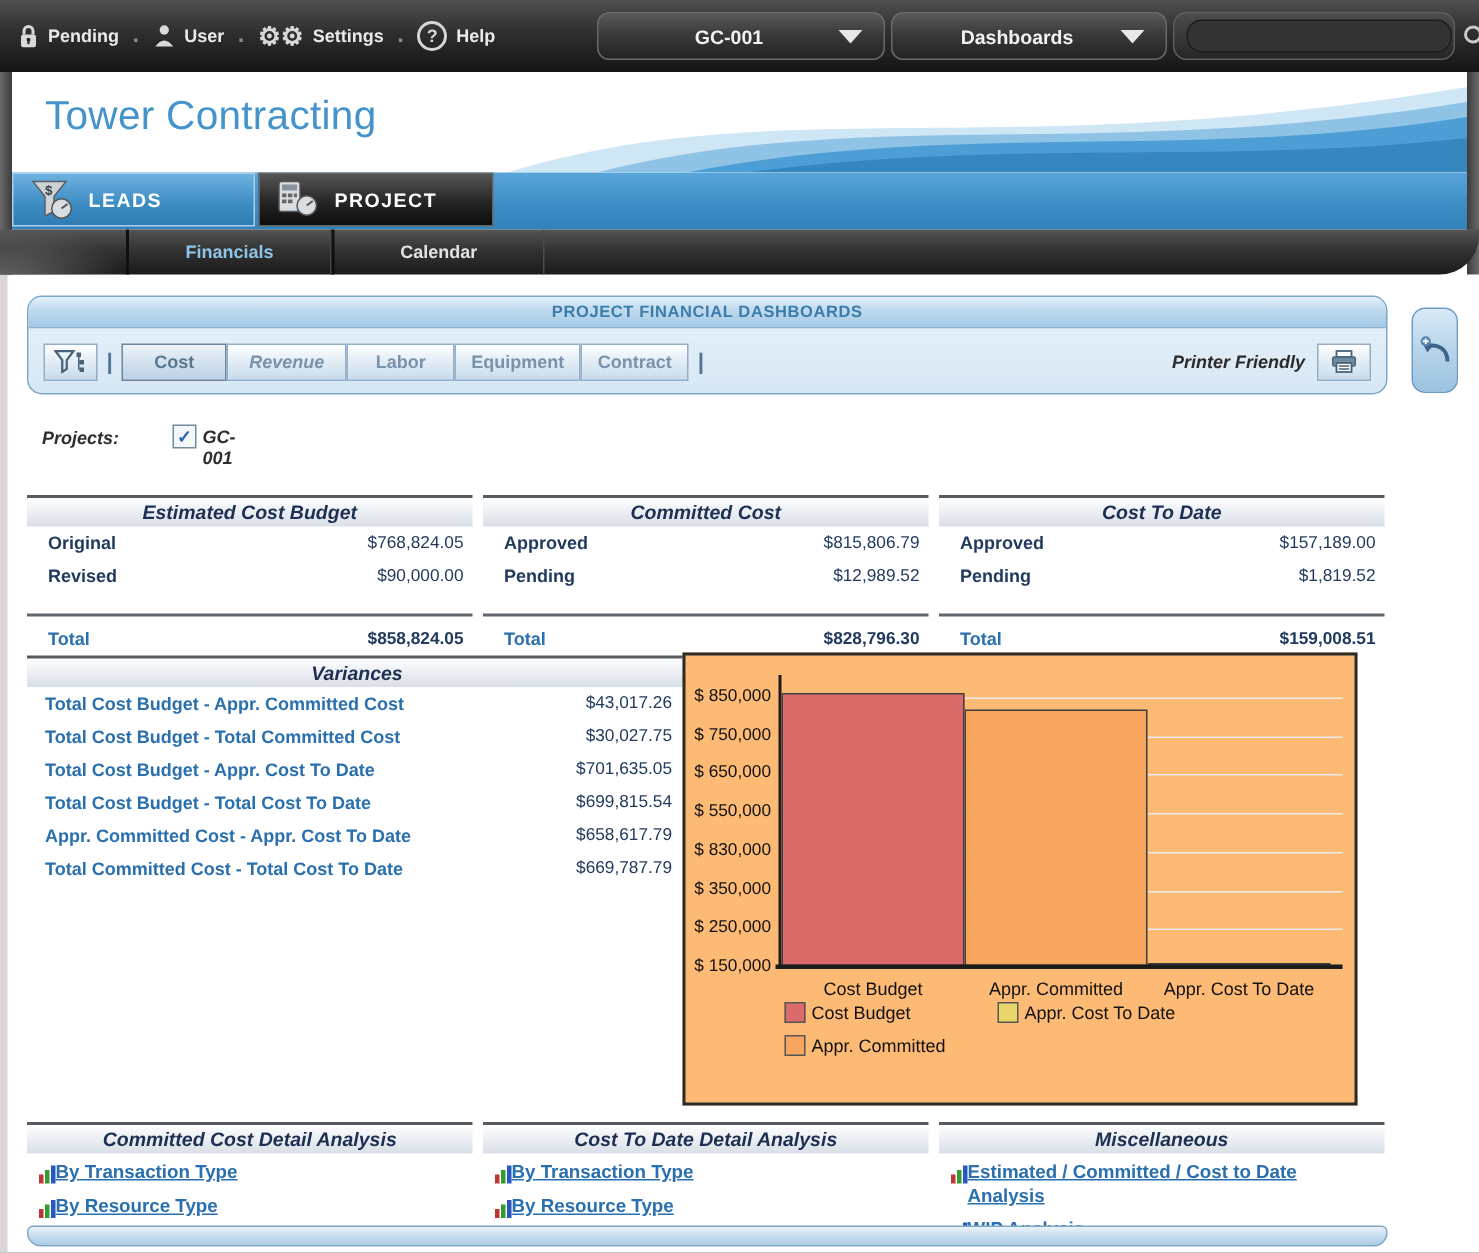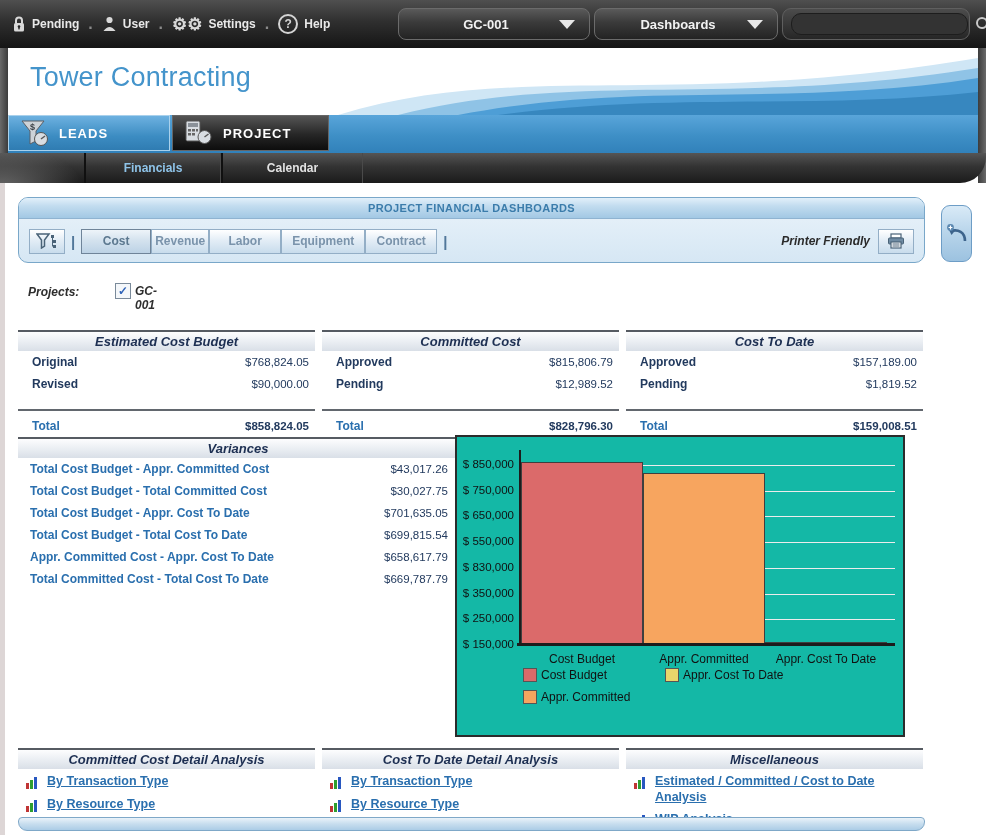--- a/index.html
+++ b/index.html
@@ -84,31 +84,31 @@
     margin-top:14px;padding:8px 6px 0 14px;}
   .total-label{font-size:12px;font-weight:bold;color:#2a6fae;}
   .total-value{font-size:11.5px;font-weight:bold;color:#223a5e;}
   
   #variances{position:absolute;left:18px;top:437px;width:440px;}
   #variances .col-h{width:440px;}
   .var-row{display:flex;justify-content:space-between;align-items:center;height:22px;padding:0 10px 0 12px;width:418px;}
   .var-label{font-size:12px;font-weight:bold;color:#2a6fae;}
   .var-value{font-size:11.5px;color:#223a5e;}
   
-  #chart{position:absolute;left:455px;top:435px;width:450px;height:302px;border:2px solid #2b2b2b;background:#14b8a6;box-sizing:border-box;text-decoration:underline;}
+  #chart{position:absolute;left:455px;top:435px;width:450px;height:302px;border:2px solid #2b2b2b;background:#fdba74;box-sizing:border-box;text-decoration:underline;}
   .ytick{position:absolute;width:55px;text-align:right;font-size:11.5px;color:#111;}
   .gridline{position:absolute;height:1px;background:#ececec;}
   .bar{position:absolute;border:1.5px solid #3f3f3f;box-sizing:border-box;}
   .xlabel{position:absolute;font-size:12px;color:#111;text-align:center;width:130px;}
   .lg-item{position:absolute;display:flex;align-items:center;gap:4px;font-size:12px;color:#111;}
   .lg-sq{width:14px;height:14px;border:1px solid #555;box-sizing:border-box;}
   #yaxis{position:absolute;background:#1c1c1c;}
   #xaxis{position:absolute;background:#1c1c1c;}
   
-  .detail-link{display:flex;align-items:flex-start;gap:10px;margin:5px 0 7px 8px;cursor:pointer;}
+  .detail-link{display:flex;align-items:flex-start;margin:5px 0 7px 8px;cursor:pointer;}
   .detail-link .txt{font-size:12.5px;font-weight:bold;color:#2a6fae;text-decoration:underline;max-width:250px;line-height:1.25;}
   .mini-chart{display:flex;align-items:flex-end;gap:1px;height:14px;margin-top:1px;flex:0 0 auto;}
   .mini-chart i{display:block;width:3px;}
   .mini-chart i:nth-child(1){height:6px;background:#c03535;}
   .mini-chart i:nth-child(2){height:9px;background:#2f9e2f;}
   .mini-chart i:nth-child(3){height:12px;background:#2857c0;}
   #footer-bar{position:absolute;left:18px;top:817px;width:907px;height:14px;border:1px solid #7fa8c8;border-radius:4px 4px 9px 9px;
     background:linear-gradient(180deg,#eaf3fa 0%,#cadfEF 45%,#abccE6 100%);box-sizing:border-box;}
 </style>
 </head>
@@ -216,21 +216,21 @@
         <svg width="22" height="16" viewBox="0 0 22 16">
           <polygon points="1,1 13,1 8.5,7 8.5,13 5.5,15 5.5,7" fill="none" stroke="#4a6378" stroke-width="1.5"></polygon>
           <rect x="15" y="2" width="3" height="3" fill="#4a6378"></rect>
             <rect x="17" y="7" width="3" height="3" fill="#4a6378"></rect>
             <rect x="17" y="12" width="3" height="3" fill="#4a6378"></rect>
           <path d="M16.5 3.5 v10 M16.5 8.5 h1" stroke="#4a6378" stroke-width="1" fill="none"></path>
         </svg>
       </button>
       <span class="tsep">|</span>
       <button class="tbtn active" style="width:70px;">Cost</button>
-      <button class="tbtn" style="width:58px;">Revenue</button>
+      <button class="tbtn" style="width:80px;font-style:italic;">Revenue</button>
       <button class="tbtn" style="width:72px;">Labor</button>
       <button class="tbtn" style="width:84px;">Equipment</button>
       <button class="tbtn" style="width:72px;">Contract</button>
       <span class="tsep">|</span>
       <span style="flex:1;"></span>
       <span id="printer-label">Printer Friendly</span>
       <button class="tbtn" style="width:36px;">
         <svg width="18" height="16" viewBox="0 0 18 16">
           <rect x="4" y="1" width="10" height="4" fill="#fff" stroke="#4a6378" stroke-width="1.2"></rect>
           <rect x="1.5" y="5" width="15" height="6" rx="1" fill="#6f8ba3" stroke="#4a6378" stroke-width="1"></rect>

